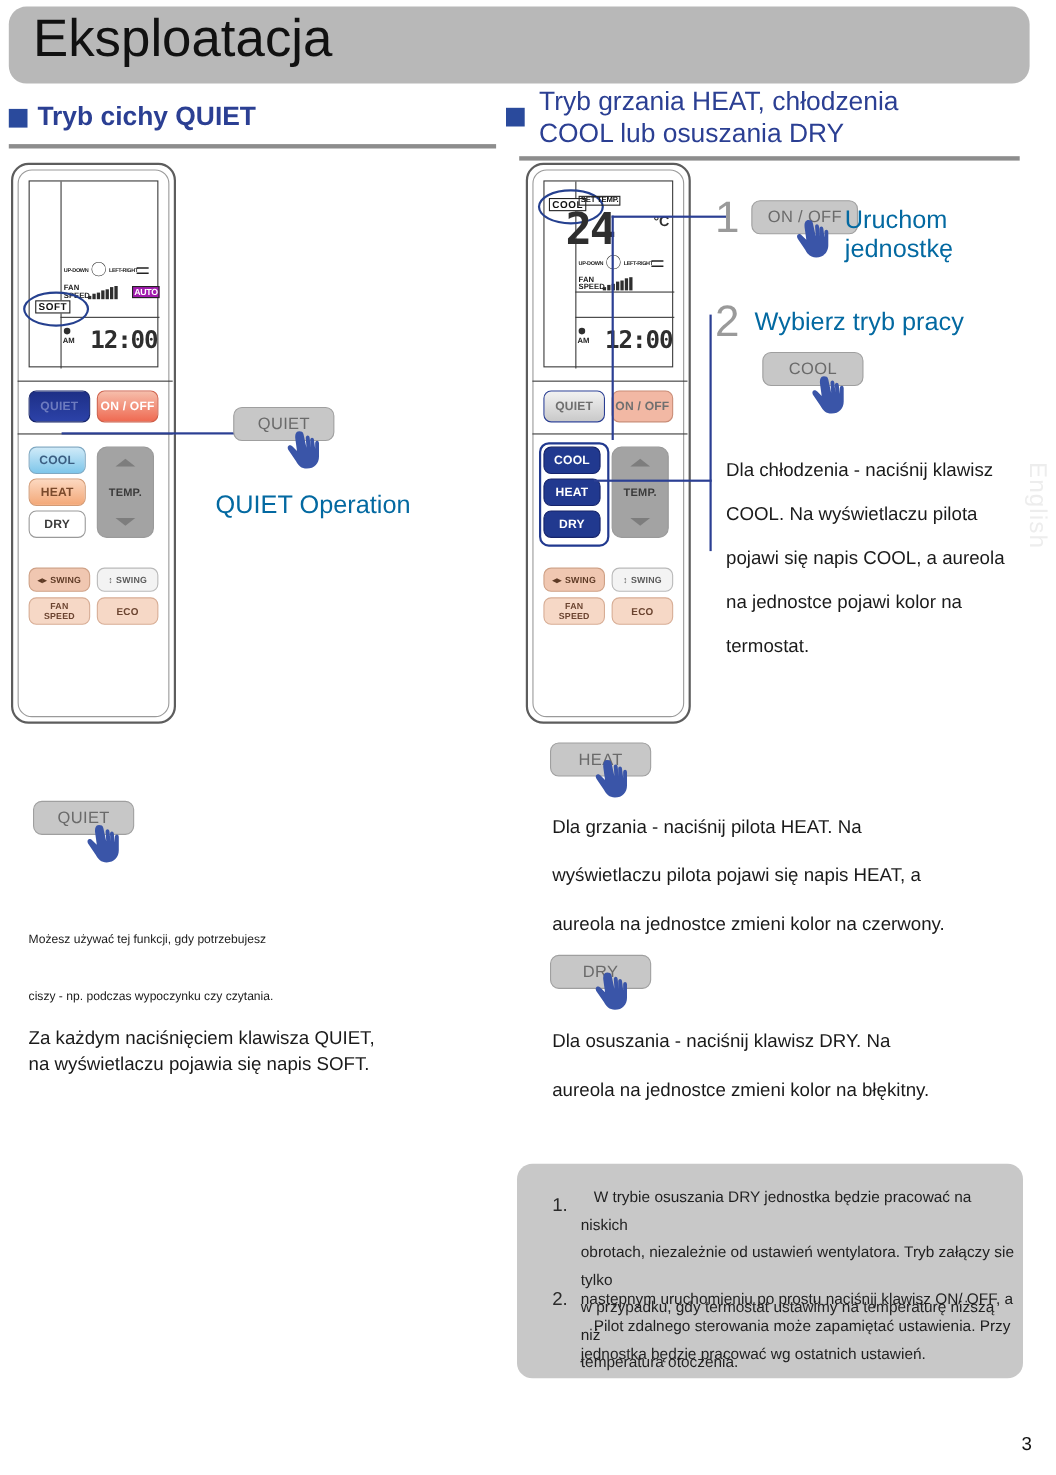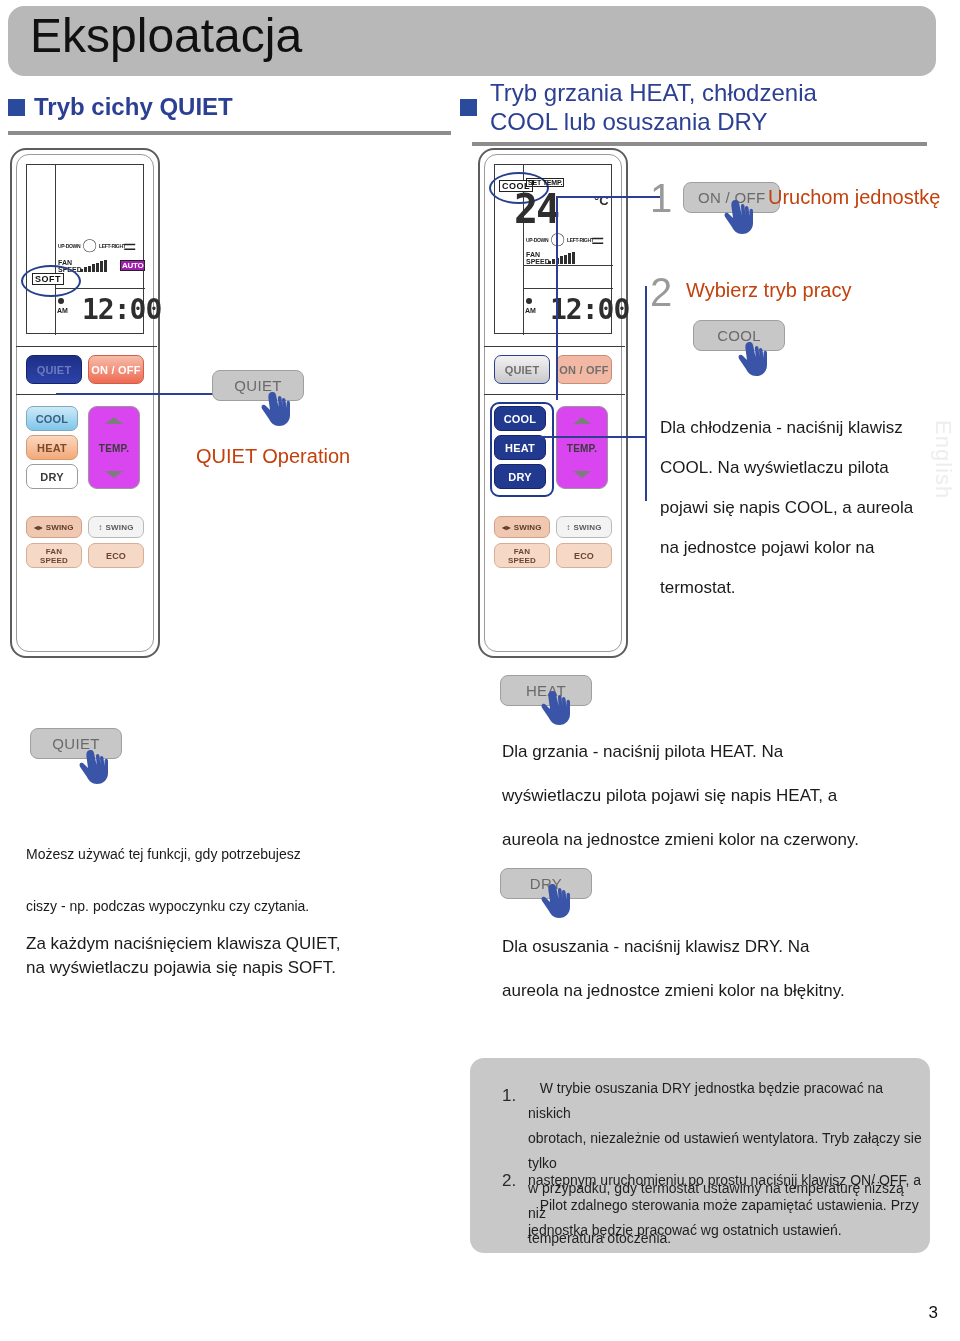--- a/index.html
+++ b/index.html
@@ -74,41 +74,41 @@
   .swing-lab{position:absolute;font-size:5px;font-weight:bold;color:#222;letter-spacing:-.3px;}
   .swing-glyph{position:absolute;font-size:15px;color:#222;line-height:15px;}
   .fan-lab{position:absolute;font-size:7px;font-weight:bold;color:#222;line-height:7px;}
   .fan-bars{position:absolute;display:flex;align-items:flex-end;gap:1px;height:12px;}
   .fan-bars i{display:block;width:3px;background:#2e2e2e;}
   .auto-box{position:absolute;font-size:8px;font-weight:bold;border:1px solid #222;
     background:#a21caf;color:#fff;padding:0 1px;letter-spacing:-.3px;}
   .clock-dot{position:absolute;width:6px;height:6px;border-radius:50%;background:#2e2e2e;}
   .am-lab{position:absolute;font-size:7px;font-weight:bold;color:#222;}
   .seg-clock{
-    position:absolute;font-family:"DejaVu Sans Mono", monospace;font-size:28px;
+    position:absolute;font-family:"DejaVu Sans Mono", monospace;font-size:22px;
     font-weight:bold;color:#2e2e2e;letter-spacing:-1px;line-height:22px;
   }
 
   .divider{position:absolute;left:4px;width:141px;height:1px;background:#3a3a3a;}
 
   .btn{
     position:absolute;box-sizing:border-box;border-radius:7px;
     display:flex;align-items:center;justify-content:center;
     font-size:11px;font-weight:bold;letter-spacing:.2px;
     border:1px solid #8e8e8e;
   }
   .btn.quiet-off{background:linear-gradient(180deg,#f2f2f2,#c9c9c9);color:#6f6f6f;border-color:#2b3f93;}
   .btn.quiet-on{background:linear-gradient(180deg,#1d2f86,#2c42a8);color:#6d7bbf;border-color:#16246b;}
   .btn.onoff-pale{background:#f2b8a4;color:#6f6f6f;border-color:#c98c76;}
   .btn.onoff-red{background:linear-gradient(180deg,#f6bdaa,#ef6a52);color:#ffffff;border-color:#cf5f49;}
   .btn.cool-pale{background:linear-gradient(180deg,#cfeaf8,#7ec6ea);color:#3b5e82;border-color:#7fa9c3;}
   .btn.heat-pale{background:linear-gradient(180deg,#fcd8c0,#f3a878);color:#7a4a2c;border-color:#d39a74;}
   .btn.dry-pale{background:#ffffff;color:#3a3a3a;border-color:#9a9a9a;}
   .btn.mode-on{background:#21398f;color:#ffffff;border:1px solid #16246b;}
-  .btn.temp-pad{background:#d946ef;border:1px solid #9a9a9a;border-radius:9px;color:#333;}
+  .btn.temp-pad{background:#a3a3a3;border:1px solid #9a9a9a;border-radius:9px;color:#333;}
   .btn.swing{background:#f0c7b1;color:#5e3a25;border-color:#cfa186;font-size:8px;}
   .btn.swing-light{background:#f3f3f3;color:#5a5a5a;border-color:#b9b9b9;font-size:8px;}
   .btn.fanspeed{background:#f6d8c6;color:#6b4430;border-color:#d7ad95;font-size:8px;line-height:9px;text-align:center;}
   .btn.eco{background:#f6d8c6;color:#6b4430;border-color:#d7ad95;font-size:9px;}
   .mode-group-box{position:absolute;border:2px solid #21398f;border-radius:9px;}
 
   .temp-arrow-up,.temp-arrow-dn{position:absolute;left:50%;transform:translateX(-50%);
     width:0;height:0;border-left:9px solid transparent;border-right:9px solid transparent;}
   .temp-arrow-up{border-bottom:7px solid #7d7d7d;}
   .temp-arrow-dn{border-top:7px solid #7d7d7d;}
@@ -123,21 +123,21 @@
     padding:6px 14px;min-width:62px;
   }
   .hand{position:absolute;width:34px;height:40px;}
 
   
   .step-num{position:absolute;font-size:40px;color:#9a9a9a;font-weight:400;line-height:40px;}
 
   
   .para{position:absolute;font-size:17px;color:#1a1a1a;line-height:40px;}
   .para.tight{line-height:24px;}
-  .label-text{position:absolute;font-size:20px;color:#c2410c;}
+  .label-text{position:absolute;font-size:23px;color:#0369a1;}
 
   
   .ln{position:absolute;background:#2b3f93;}
 
   
   .notes{
     position:absolute;left:470px;top:1058px;width:460px;height:195px;
     background:#c8c8c8;border-radius:14px;
   }
   .note-num{position:absolute;font-size:17px;color:#2a2a2a;}
@@ -326,21 +326,21 @@
   </div>
   <div class="label-text" style="left:196px;top:445px;">QUIET Operation</div>
 
   <div class="callout" style="left:30px;top:728px;">
     <span class="cbtn">QUIET</span>
     <svg class="hand" style="left:48px;top:20px;" viewBox="0 0 34 40">
       <path d="M12 2 C9 2 8 5 8.5 9 L10 20 L6 16 C3 13 0 16 2.5 19.5 L9 29 C11 33 14 36 19 36 C26 36 30 31 30 25 L30 13 C30 10 26.5 10 26.5 13 L26.5 18 L25.5 10 C25.2 7 21.8 7.3 22 10.3 L22.5 17 L21.5 8 C21.2 5 17.8 5.3 18 8.3 L18.6 17 L16 5 C15.5 2.5 14 2 12 2 Z" fill="#3a55a8"></path>
     </svg>
   </div>
 
-  <div class="para" id="p-quiet-usage" style="left: 26px; top: 828px; line-height: 52px; font-size: 14px;">
+  <div class="para" id="p-quiet-usage" style="left: 26px; top: 828px; line-height: 52px; font-size: 11px;">
       <div>Możesz używać tej funkcji, gdy potrzebujesz</div>
       <div>ciszy - np. podczas wypoczynku czy czytania.</div>
     </div>
   <div class="para tight" id="p-quiet-soft" style="left: 26px; top: 932px; line-height: 24px; font-size: 17px;">
       <div>Za każdym naciśnięciem klawisza QUIET,</div>
       <div>na wyświetlaczu pojawia się napis SOFT.</div>
     </div>
 
   <div class="step-num" style="left:650px;top:178px;">1</div>
   <div class="callout" style="left:683px;top:182px;">

